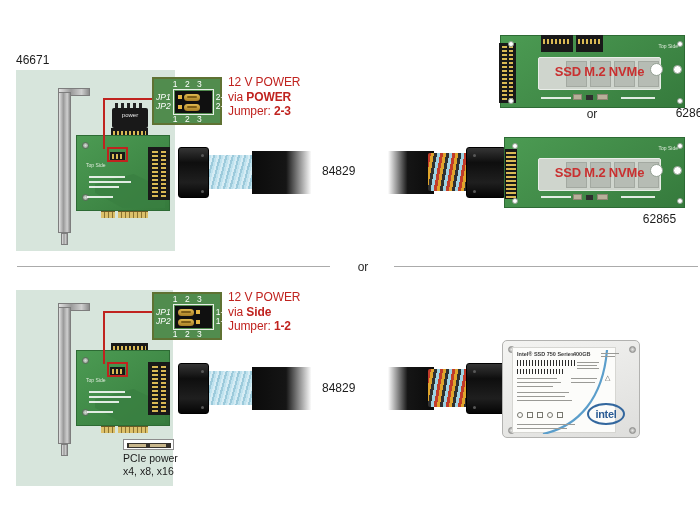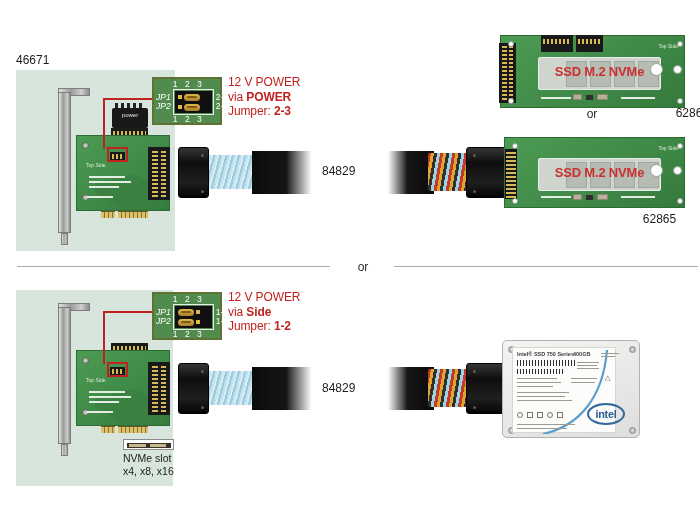--- a/index.html
+++ b/index.html
@@ -308,21 +308,21 @@
     <div class="abs conn-dot" style="left:6px;top:42px;"></div>
   </div>
 
   <div class="abs slot-outer" style="left:123px;top:439px;width:51px;height:11px;">
     <div class="abs slot-bar" style="left:3px;top:3px;width:44px;height:5px;">
       <div class="abs slot-tan" style="left:2px;top:1px;width:17px;height:3px;"></div>
       <div class="abs slot-tan" style="left:23px;top:1px;width:16px;height:3px;"></div>
     </div>
   </div>
   <div class="abs pcietxt" style="left:123px;top:452px;">
-    <div>NVMe slot</div>
+    <div>PCIe power</div>
     <div>x4, x8, x16</div>
   </div>
 
   <div class="abs ssd" style="left:502px;top:340px;width:138px;height:98px;">
     <div class="abs ssd-screw" style="left:5px;top:5px;width:7px;height:7px;"></div>
     <div class="abs ssd-screw" style="left:126px;top:5px;width:7px;height:7px;"></div>
     <div class="abs ssd-screw" style="left:5px;top:86px;width:7px;height:7px;"></div>
     <div class="abs ssd-screw" style="left:126px;top:86px;width:7px;height:7px;"></div>
     <div class="abs ssd-label" style="left:9px;top:6px;width:104px;height:86px;">
       <svg width="113" height="86" viewBox="0 0 113 86" style="position:absolute;left:0;top:0;">

